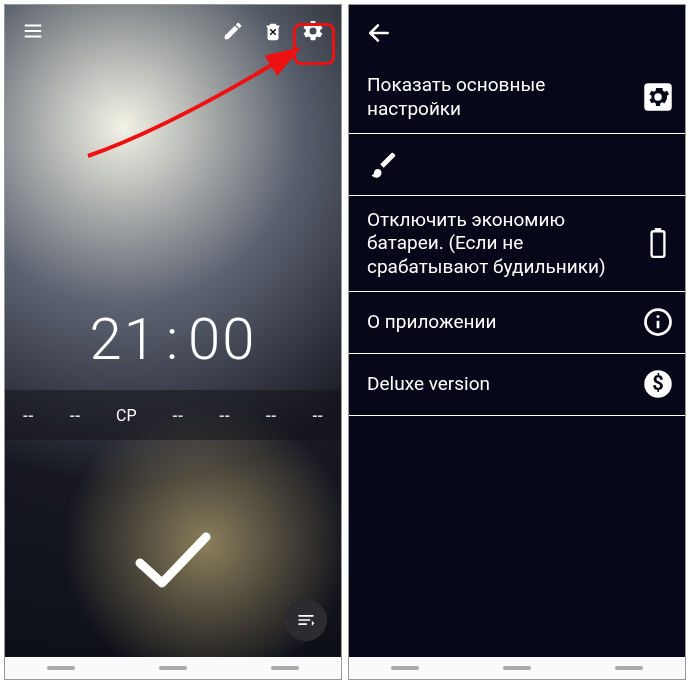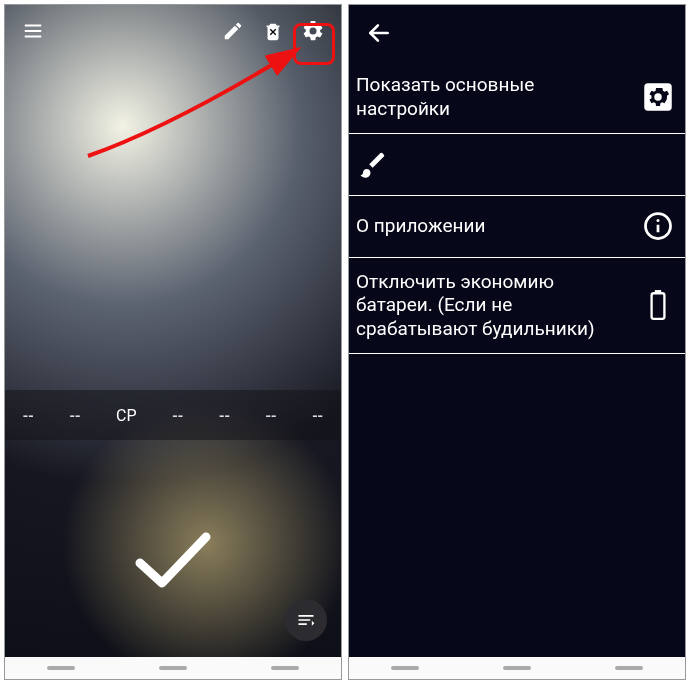--- a/index.html
+++ b/index.html
@@ -124,21 +124,21 @@
   .back-bar {
     height: 56px;
     display: flex;
     align-items: center;
     padding-left: 10px;
   }
   .settings-list { }
   .settings-row {
     display: flex;
     align-items: center;
-    padding: 12px 10px 12px 7px;
+    padding: 12px 10px 12px 18px;
     border-bottom: 1px solid #fff;
     min-height: 62px;
     gap: 10px;
   }
   .settings-row .label {
     flex: 1;
     font-size: 19px;
     line-height: 1.25;
   }
   .settings-row .row-icon {
@@ -197,20 +197,23 @@
     <div class="highlight-rect"></div>
     <svg class="arrow" viewBox="0 0 225 120">
       <defs>
         <marker id="ah" markerWidth="10" markerHeight="10" refX="8" refY="3" orient="auto">
           <path d="M0,0 L9,3 L0,6 Z" fill="#e11"></path>
         </marker>
       </defs>
       <path d="M5,115 Q90,85 215,8" stroke="#e11" stroke-width="4" fill="none" marker-end="url(#ah)"></path>
     </svg>
 
+    <div class="time-display">
+      <span>21</span><span class="sep">:</span><span>00</span>
+    </div>
 
     <div class="daysbar">
       <span>--</span>
       <span>--</span>
       <span style="color:#fff;font-weight:400">СР</span>
       <span>--</span>
       <span>--</span>
       <span>--</span>
       <span>--</span>
     </div>
@@ -261,40 +264,49 @@
 
       <div class="settings-row">
         <div class="row-icon">
           <svg width="30" height="30" viewBox="0 0 24 24" fill="#fff">
             <path d="M7 16c-1.66 0-3 1.34-3 3 0 1.31-1.16 2-2 2 .92 1.22 2.49 2 4 2 2.21 0 4-1.79 4-4 0-1.66-1.34-3-3-3zM20.71 4.63l-1.34-1.34a1 1 0 0 0-1.41 0L9 12.25 11.75 15l8.96-8.96a1 1 0 0 0 0-1.41z"></path>
           </svg>
         </div>
       </div>
 
       <div class="settings-row">
+        <div class="label">Отключить экономию батареи. (Если не срабатывают будильники)</div>
+        <div class="row-icon">
+          <svg width="26" height="32" viewBox="0 0 24 30" fill="none" stroke="#fff" stroke-width="2.2">
+            <rect x="6" y="4" width="12" height="24" rx="2"></rect>
+            <rect x="9" y="1" width="6" height="3" fill="#fff" stroke="none"></rect>
+          </svg>
+        </div>
+      </div>
+
+      <div class="settings-row">
         <div class="label">О приложении</div>
         <div class="row-icon">
           <svg width="30" height="30" viewBox="0 0 24 24" fill="none" stroke="#fff" stroke-width="2.2">
             <circle cx="12" cy="12" r="10"></circle>
             <line x1="12" y1="11" x2="12" y2="17"></line>
             <circle cx="12" cy="7.5" r="1.2" fill="#fff" stroke="none"></circle>
           </svg>
         </div>
       </div>
 
       <div class="settings-row">
-        <div class="label">Отключить экономию батареи. (Если не срабатывают будильники)</div>
-        <div class="row-icon">
-          <svg width="26" height="32" viewBox="0 0 24 30" fill="none" stroke="#fff" stroke-width="2.2">
-            <rect x="6" y="4" width="12" height="24" rx="2"></rect>
-            <rect x="9" y="1" width="6" height="3" fill="#fff" stroke="none"></rect>
-          </svg>
-        </div>
-      </div>
-
+        <div class="label">Deluxe version</div>
+        <div class="row-icon">
+          <svg width="30" height="30" viewBox="0 0 24 24">
+            <circle cx="12" cy="12" r="11" fill="#fff"></circle>
+            <text x="12" y="17" text-anchor="middle" font-size="16" font-weight="700" fill="#060718">$</text>
+          </svg>
+        </div>
+      </div>
 
     </div>
 
     <div class="softkeys2">
       <span></span>
       <span></span>
       <span></span>
     </div>
   </div>
 </div>

